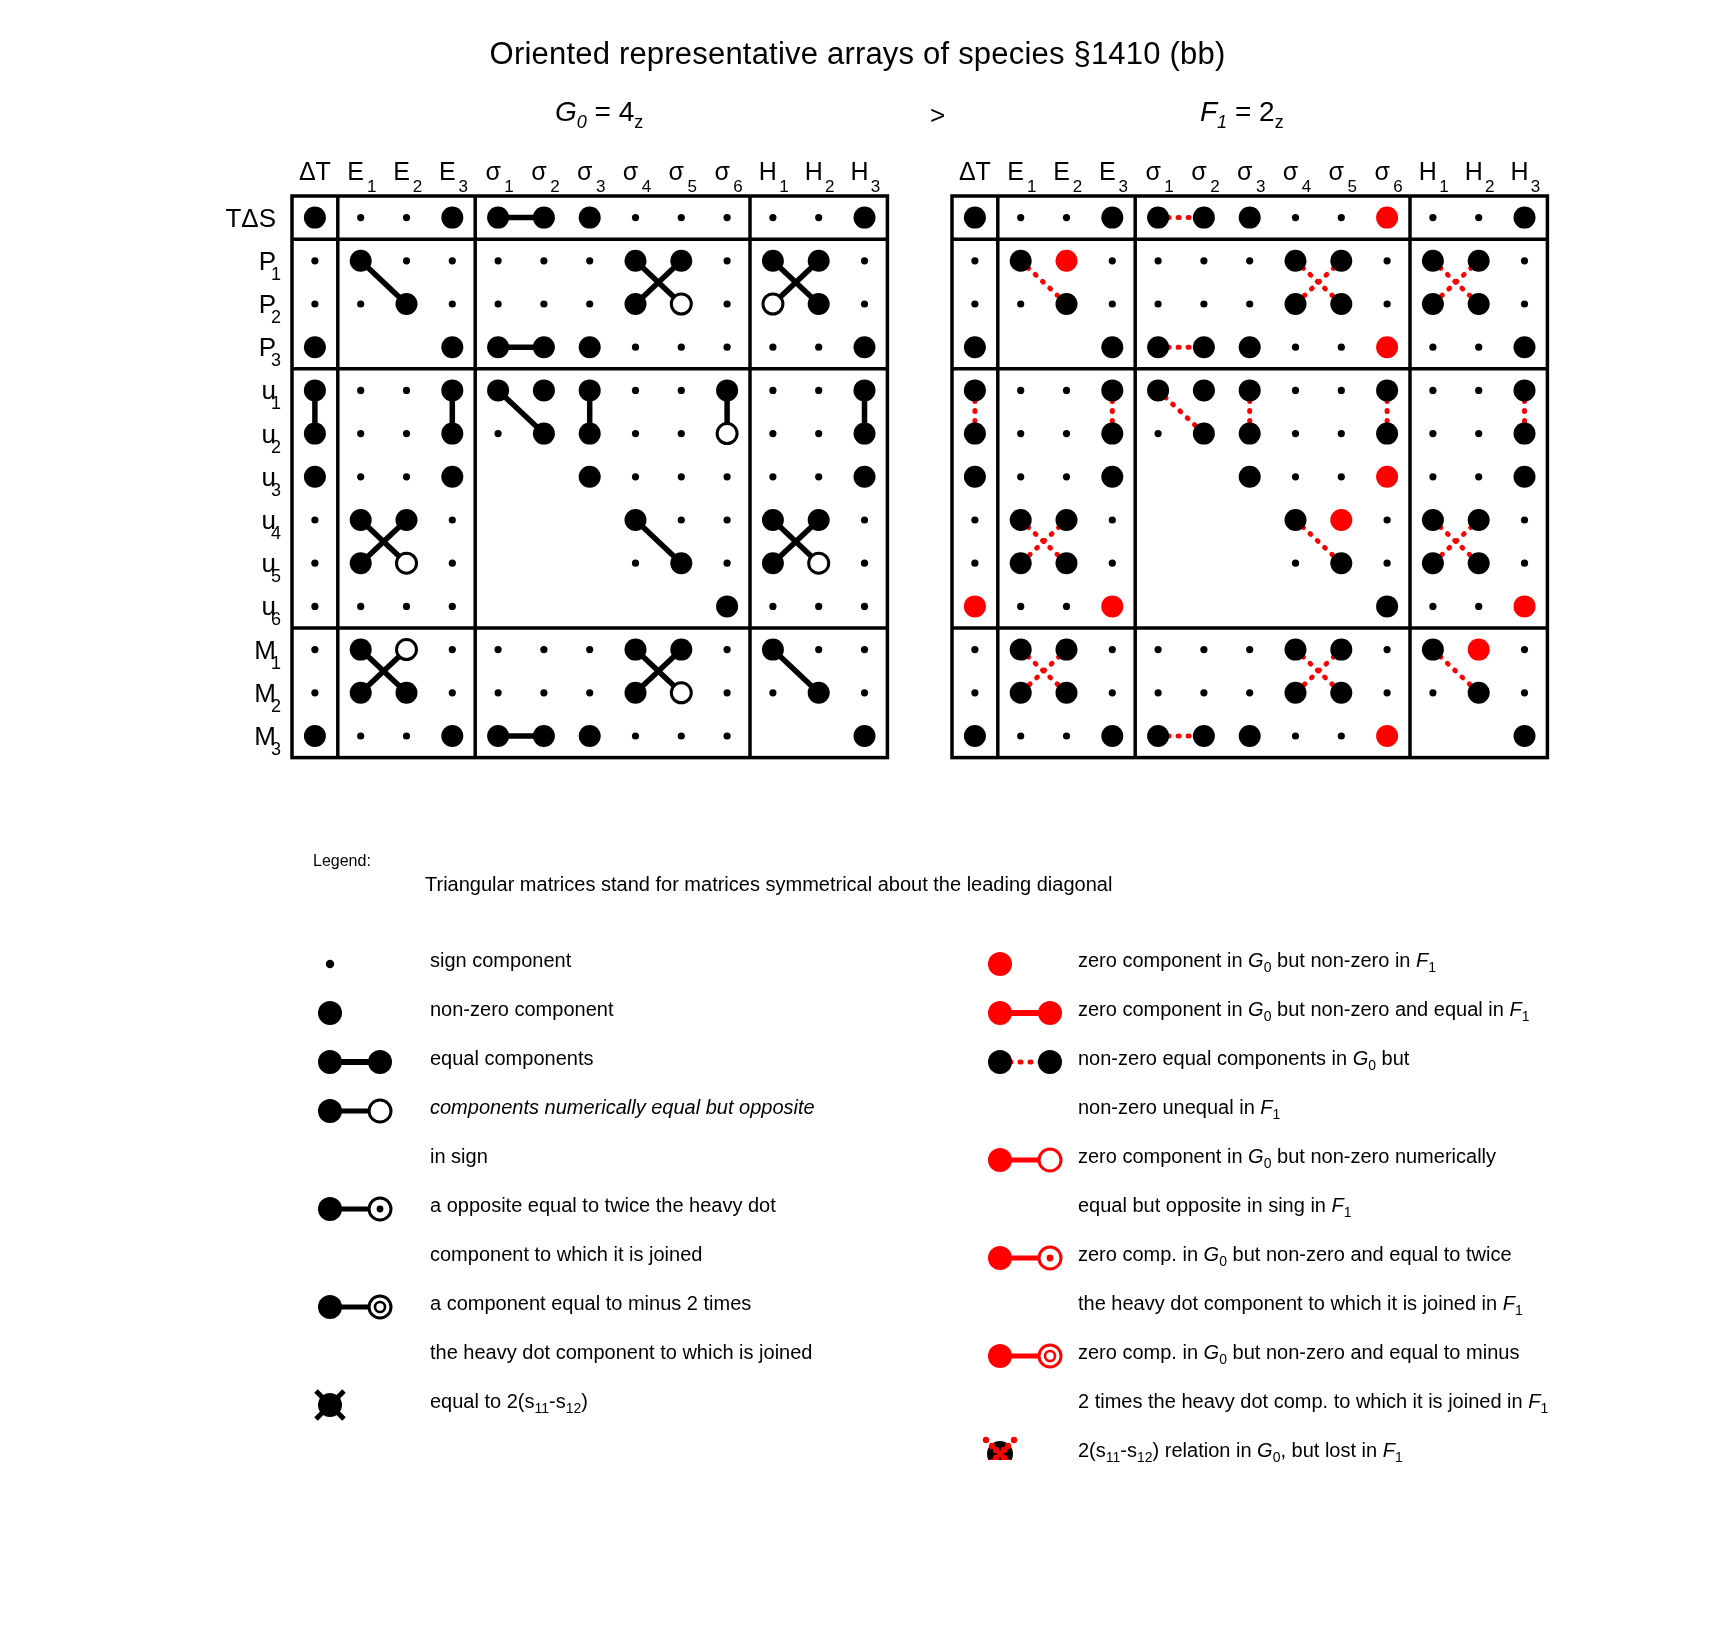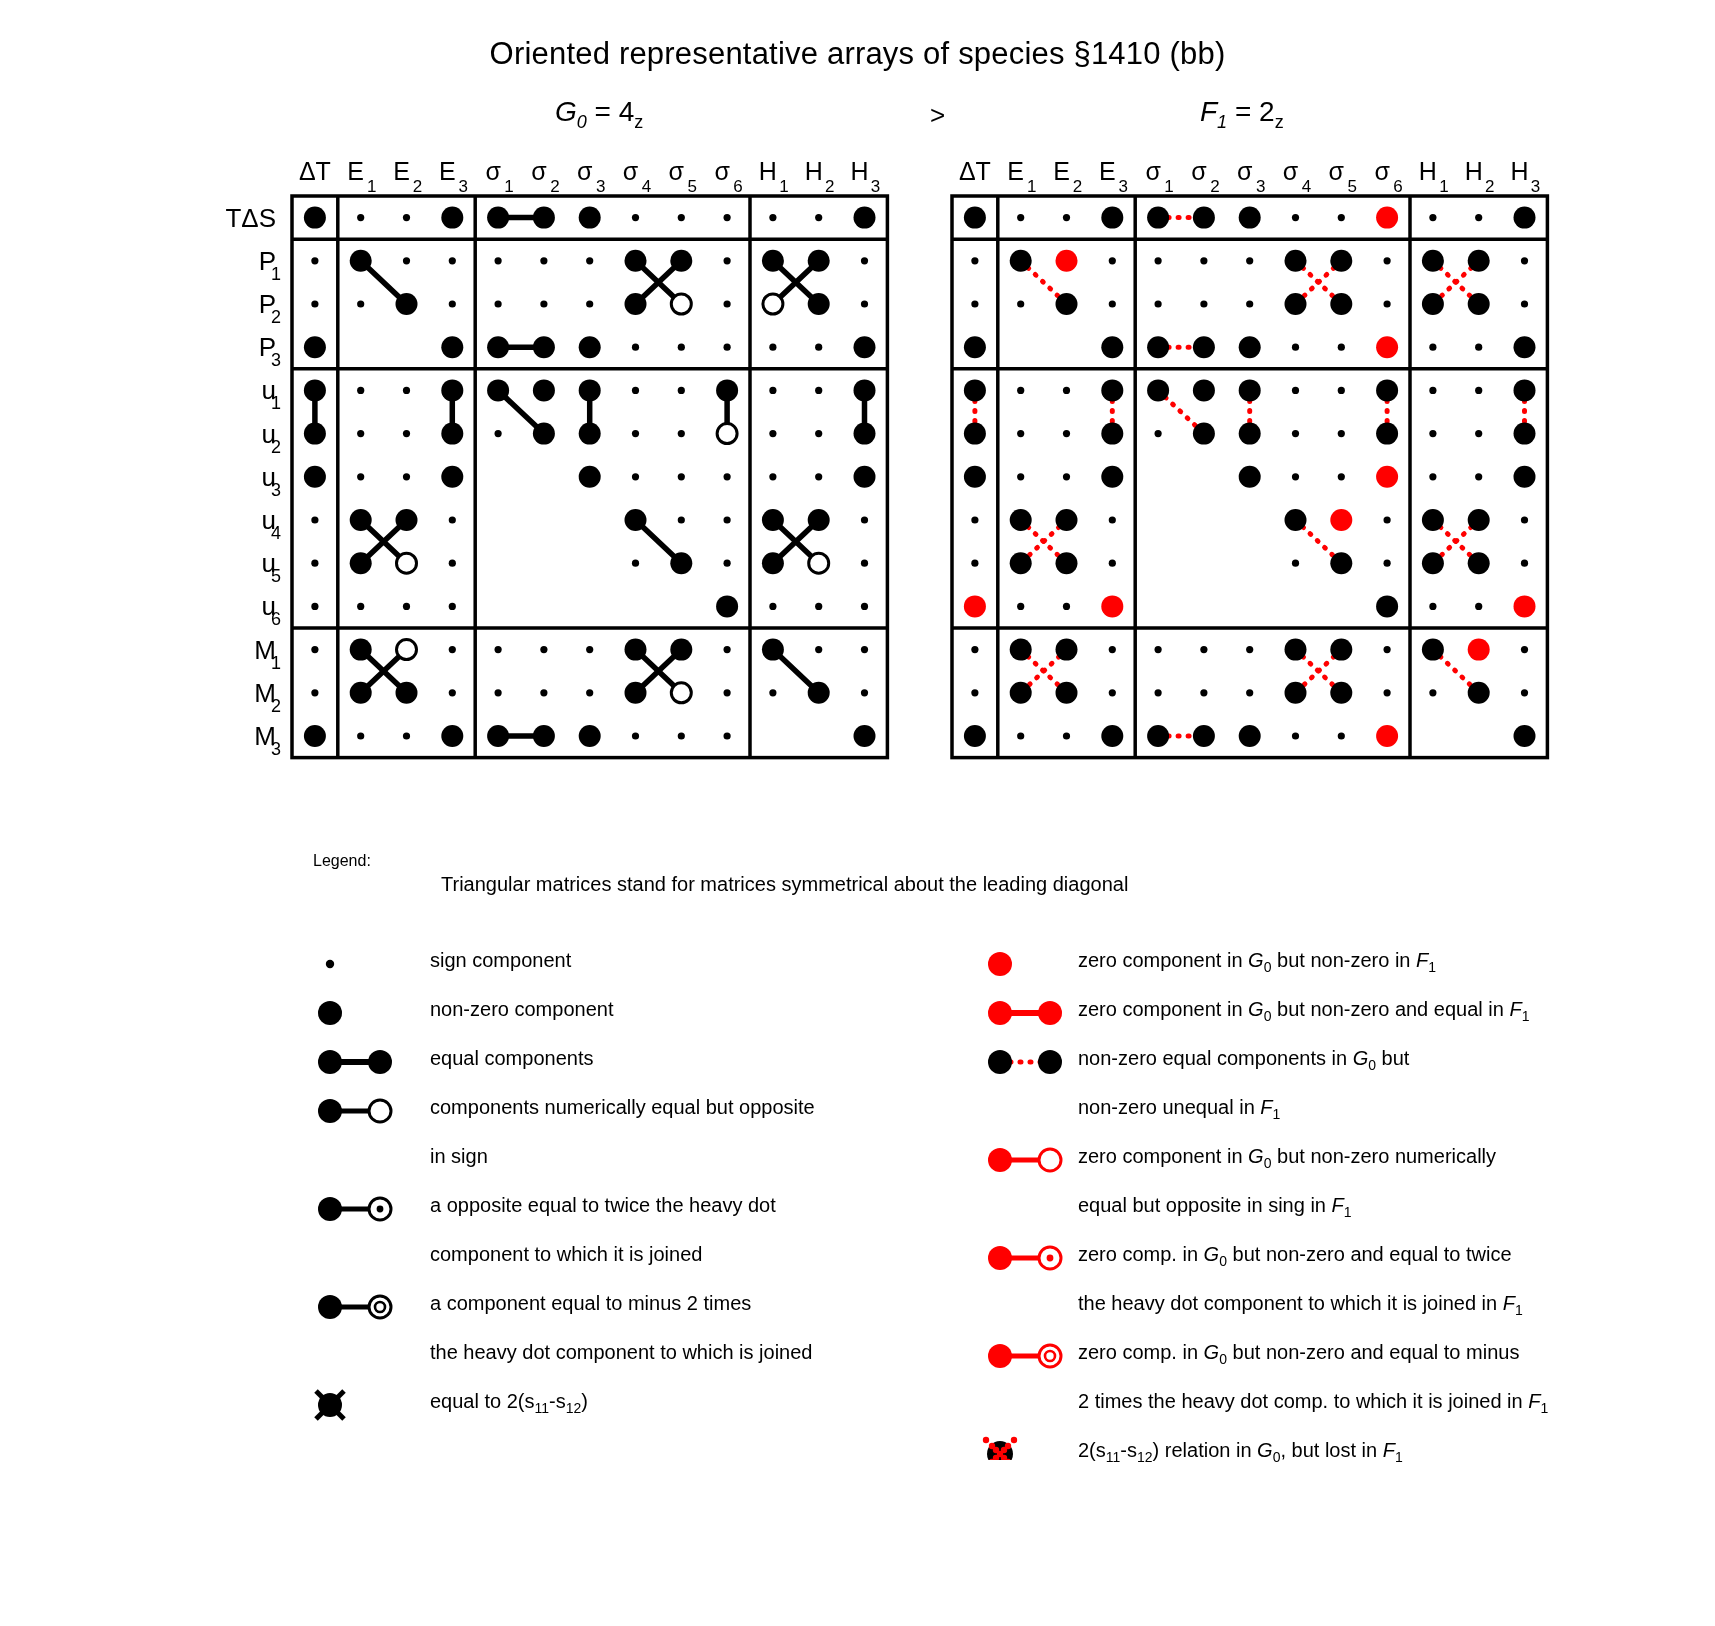--- a/index.html
+++ b/index.html
@@ -530,21 +530,21 @@
         <circle cx="1203.9" cy="736.0000000000001" r="11" fill="#000000"></circle>
         <circle cx="1249.7" cy="736.0000000000001" r="11" fill="#000000"></circle>
         <circle cx="1295.5" cy="736.0000000000001" r="3.6" fill="#000000"></circle>
         <circle cx="1341.3000000000002" cy="736.0000000000001" r="3.6" fill="#000000"></circle>
         <circle cx="1387.1000000000001" cy="736.0000000000001" r="11" fill="#ff0000"></circle>
         <circle cx="1524.5" cy="736.0000000000001" r="11" fill="#000000"></circle>
       </g>
     </svg>
 
   <div id="legendword">Legend:</div>
-  <div class="lgtxt" id="lgnote" style="left:425px;top:874px;margin-left:16px;">Triangular matrices stand for matrices symmetrical about the leading diagonal</div>
+  <div class="lgtxt" id="lgnote" style="left:425px;top:874px;">Triangular matrices stand for matrices symmetrical about the leading diagonal</div>
 
   <svg id="legendsvg" width="1715" height="560" style="position:absolute;left:0;top:900px;">
       <g>
         <circle cx="330" cy="64" r="4.2" fill="#000000"></circle>
       </g>
       <g>
         <circle cx="330" cy="113" r="12" fill="#000000"></circle>
       </g>
       <g>
         <line x1="330" y1="162" x2="380" y2="162" stroke="#000000" stroke-width="6"></line>
@@ -617,21 +617,21 @@
         <circle cx="996" cy="550" r="3.2" fill="#ff0000"></circle>
         <circle cx="1004" cy="558" r="3.2" fill="#ff0000"></circle>
         <circle cx="996" cy="558" r="3.2" fill="#ff0000"></circle>
         <circle cx="1004" cy="550" r="3.2" fill="#ff0000"></circle>
       </g>
     </svg>
   <div id="legendtext">
       <div class="lgtxt" style="left: 430px; top: 950px;">sign component</div>
       <div class="lgtxt" style="left: 430px; top: 999px;">non-zero component</div>
       <div class="lgtxt" style="left: 430px; top: 1048px;">equal components</div>
-      <div class="lgtxt" style="left: 430px; top: 1097px;">components numerically equal but opposite</div>
+      <div class="lgtxt" style="left: 430px; top: 1097px; font-style: italic;">components numerically equal but opposite</div>
       <div class="lgtxt" style="left: 430px; top: 1146px;">in sign</div>
       <div class="lgtxt" style="left: 430px; top: 1195px;">a opposite equal to twice the heavy dot</div>
       <div class="lgtxt" style="left: 430px; top: 1244px;">component to which it is joined</div>
       <div class="lgtxt" style="left: 430px; top: 1293px;">a component equal to minus 2 times</div>
       <div class="lgtxt" style="left: 430px; top: 1342px;">the heavy dot component to which is joined</div>
       <div class="lgtxt" style="left: 430px; top: 1391px;">equal to 2(s<sub>11</sub>-s<sub>12</sub>)</div>
       <div class="lgtxt" style="left: 1078px; top: 950px;">zero component in <i>G</i><sub>0</sub> but non-zero in <i>F</i><sub>1</sub></div>
       <div class="lgtxt" style="left: 1078px; top: 999px;">zero component in <i>G</i><sub>0</sub> but non-zero and equal in <i>F</i><sub>1</sub></div>
       <div class="lgtxt" style="left: 1078px; top: 1048px;">non-zero equal components in <i>G</i><sub>0</sub> but</div>
       <div class="lgtxt" style="left: 1078px; top: 1097px;">non-zero unequal in <i>F</i><sub>1</sub></div>

